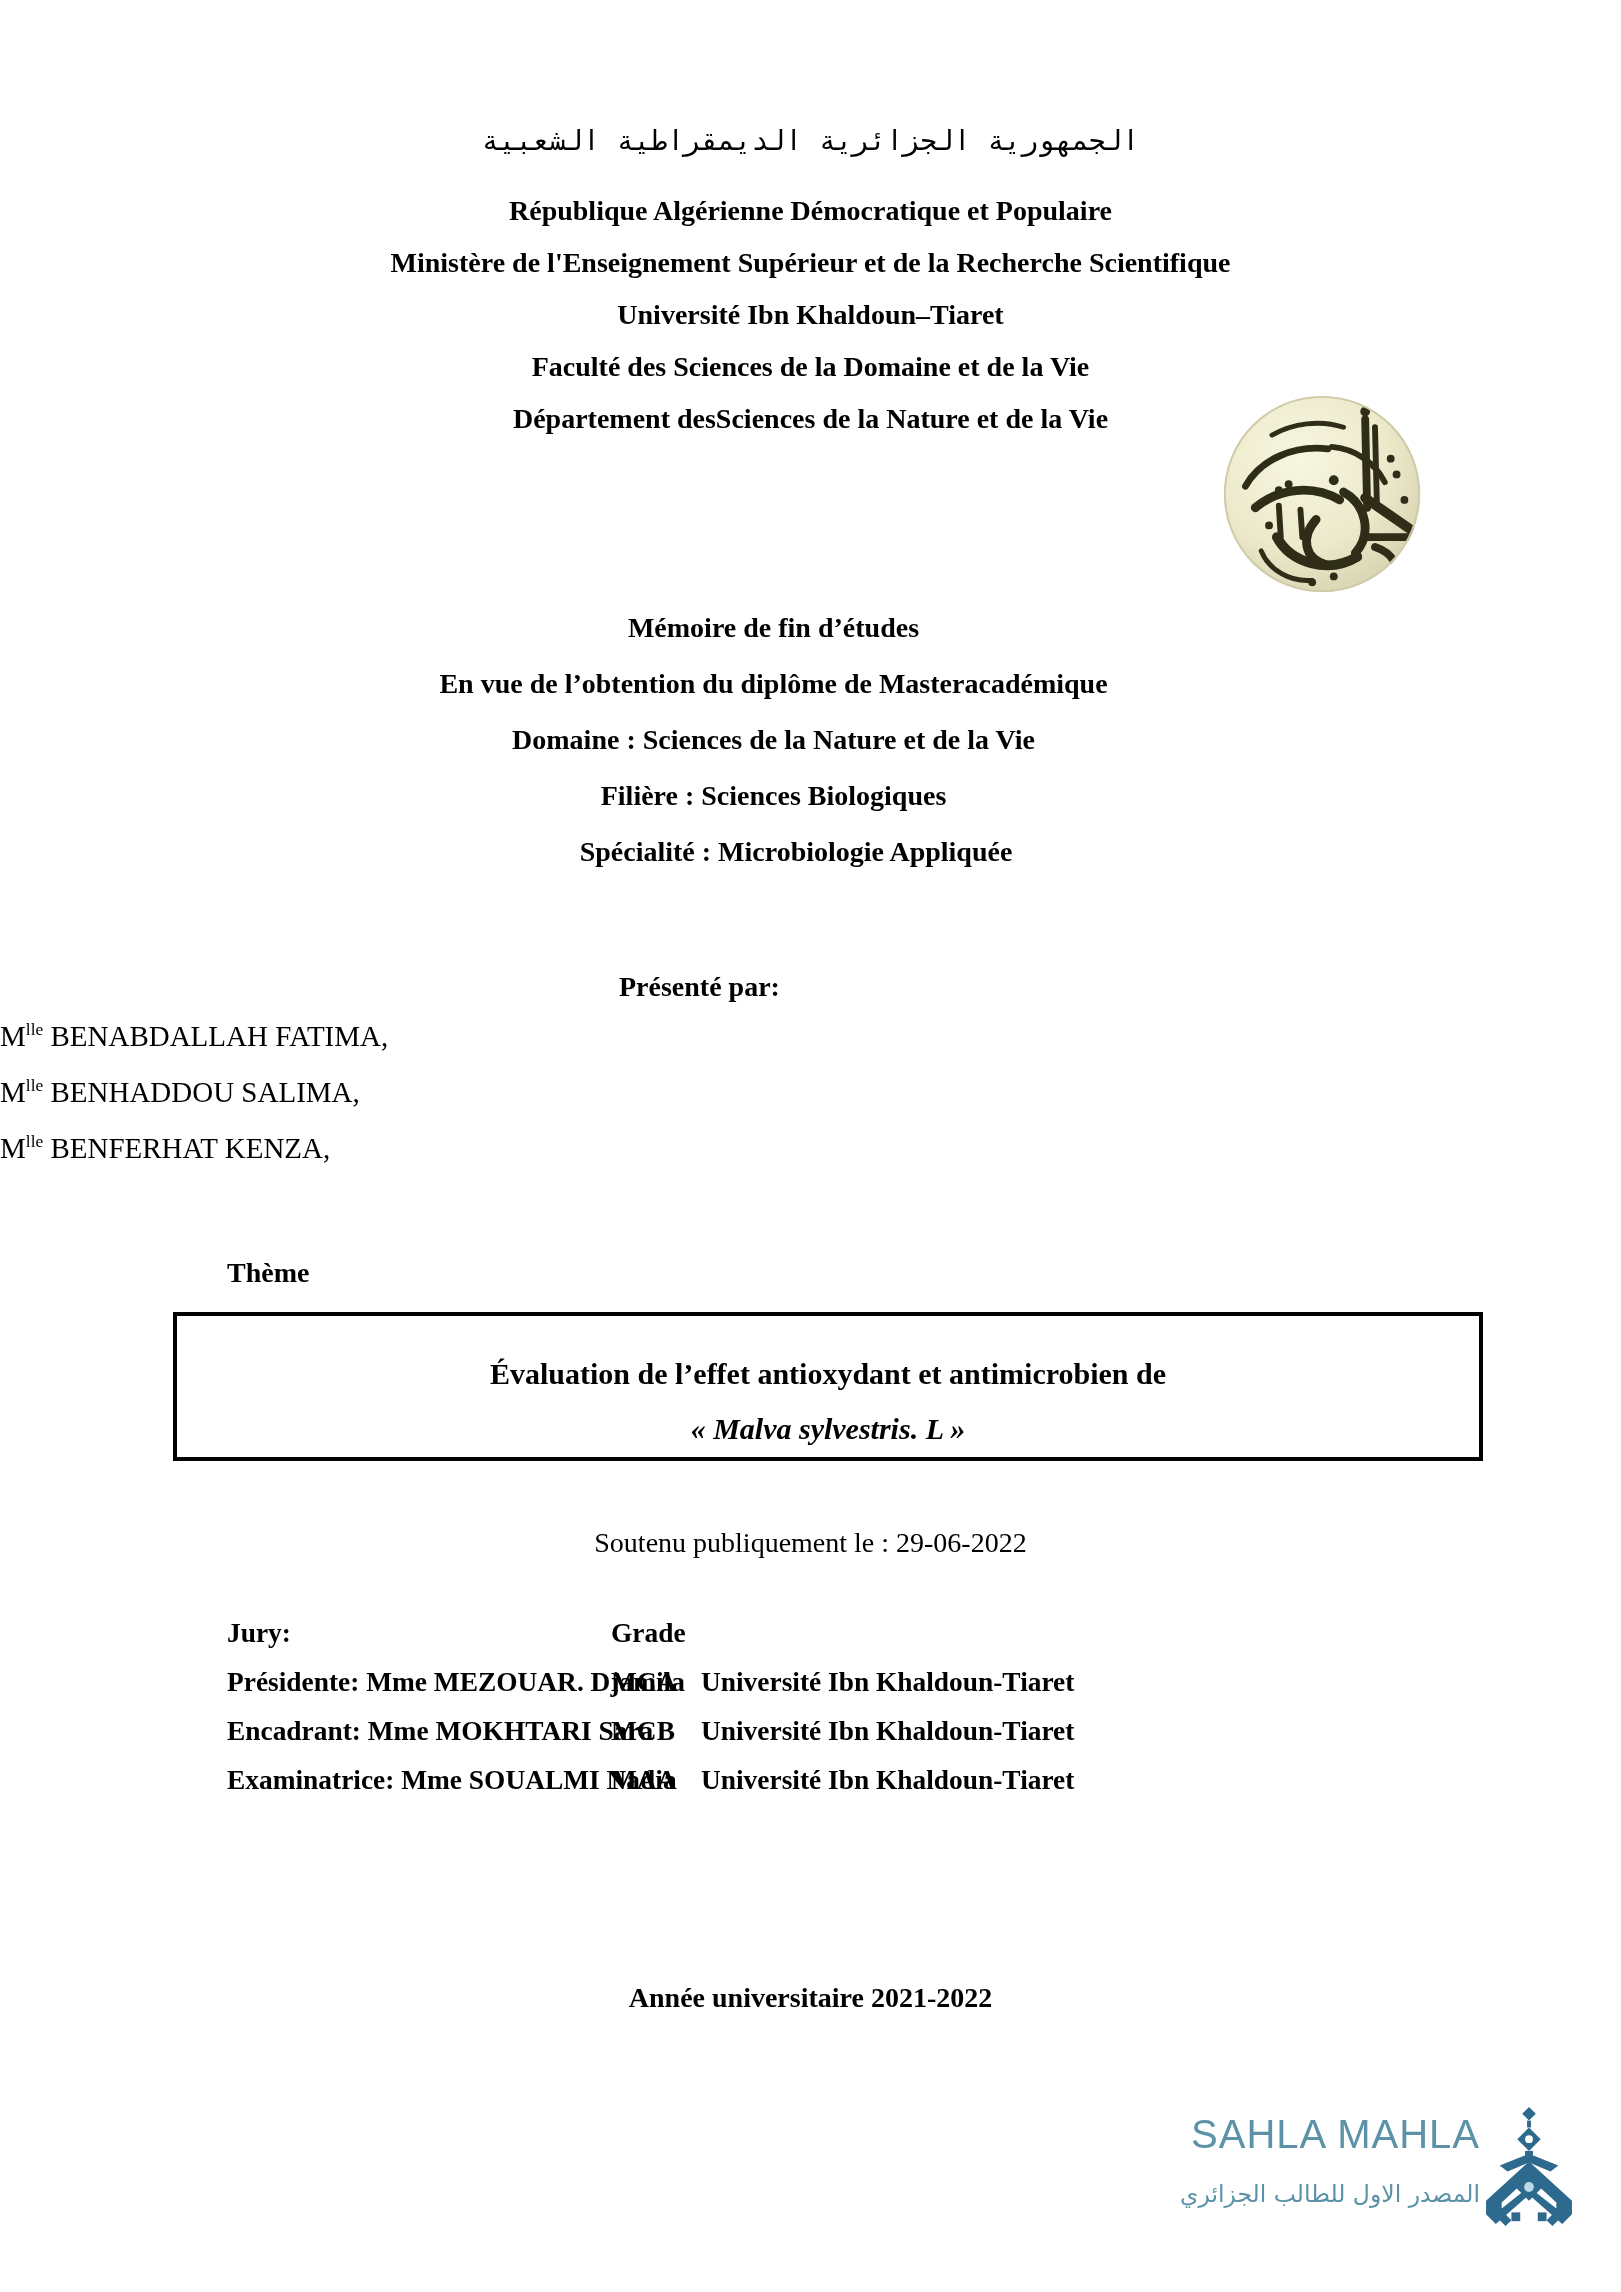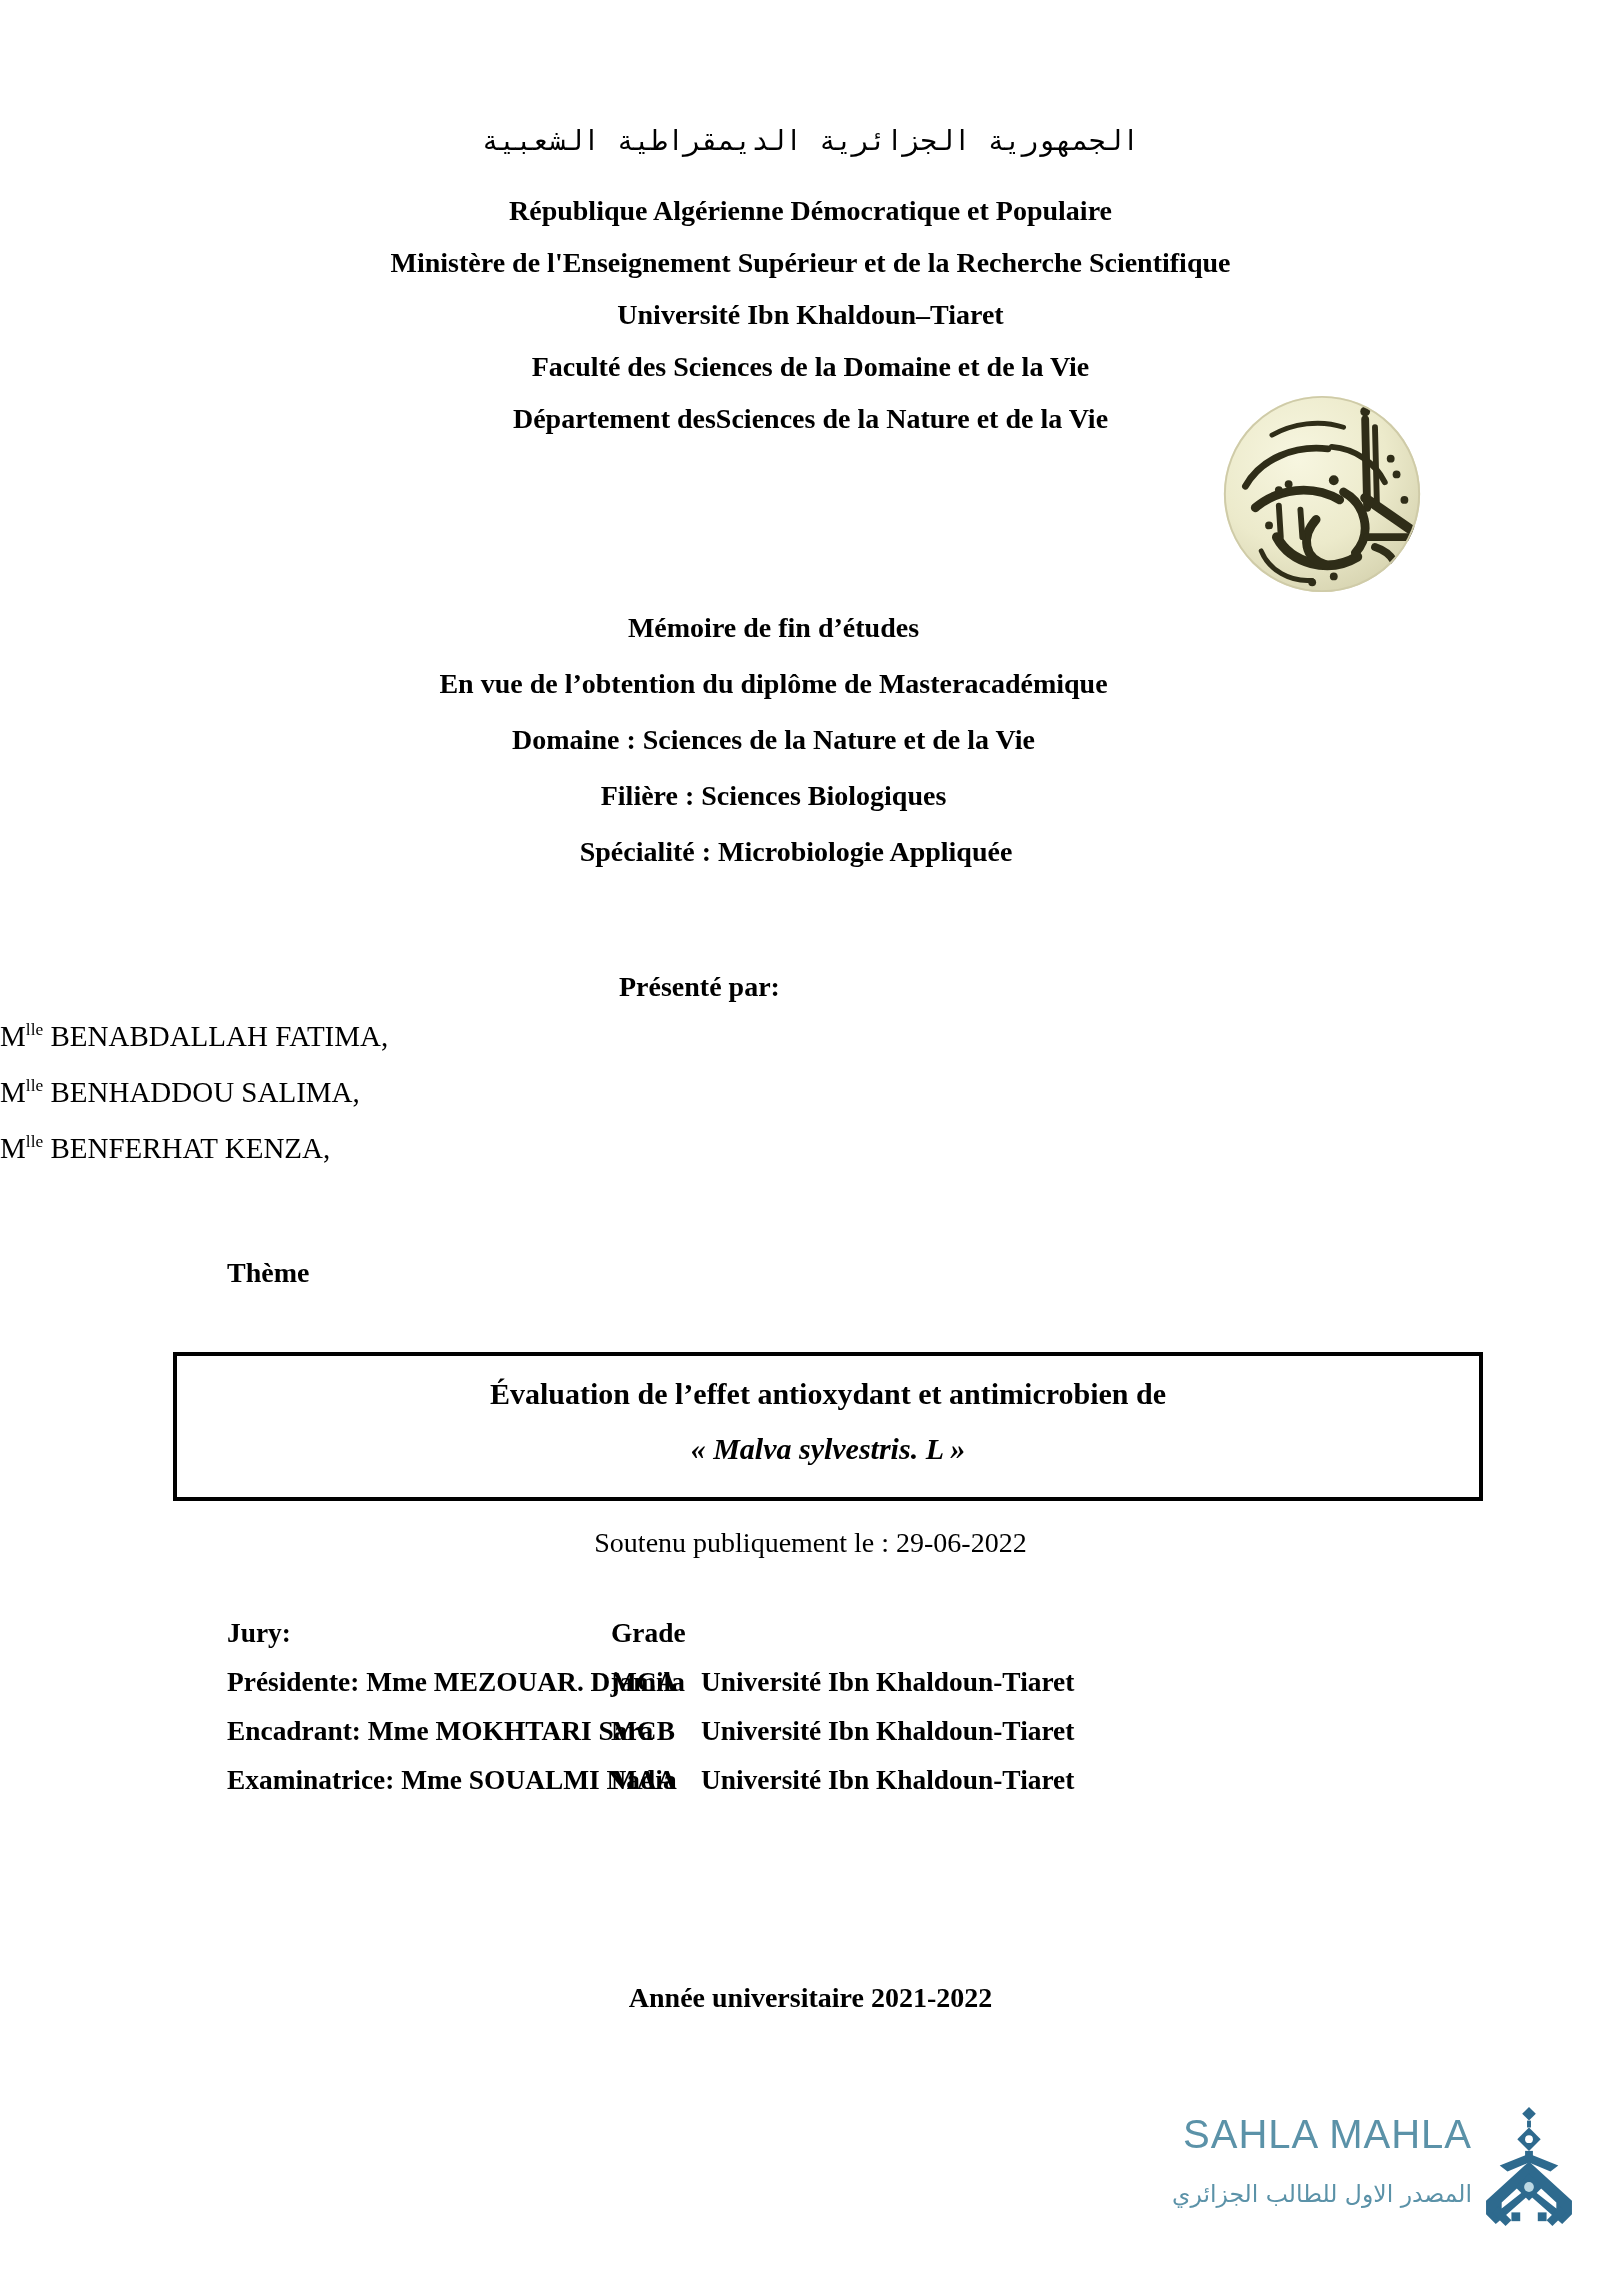--- a/index.html
+++ b/index.html
@@ -101,22 +101,21 @@
   }
   .theme-box {
     position: absolute;
     left: 173px;
     top: 1312px;
     width: 1310px;
     height: 149px;
     border: 4.9px solid #000000;
     box-sizing: border-box;
     text-align: center;
-    padding-top: 10px;
-    margin-top: 40px;
+    padding-top: 30px;
   }
   .theme-title {
     font-weight: bold;
     font-size: 30px;
     line-height: 55px;
   }
   .theme-species {
     font-weight: bold;
     font-style: italic;
     font-size: 30px;
@@ -166,21 +165,21 @@
   
   .watermark {
     position: absolute;
     left: 1090px;
     top: 2105px;
     width: 490px;
     height: 127px;
   }
   .wm-text {
     position: absolute;
-    left: 0;
+    left: 8px;
     top: 5.9px;
     width: 382px;
     text-align: right;
   }
   .wm-title {
     font-family: "Liberation Sans", sans-serif;
     font-size: 40px;
     letter-spacing: 1px;
     color: #5b92a8;
     line-height: 47px;

